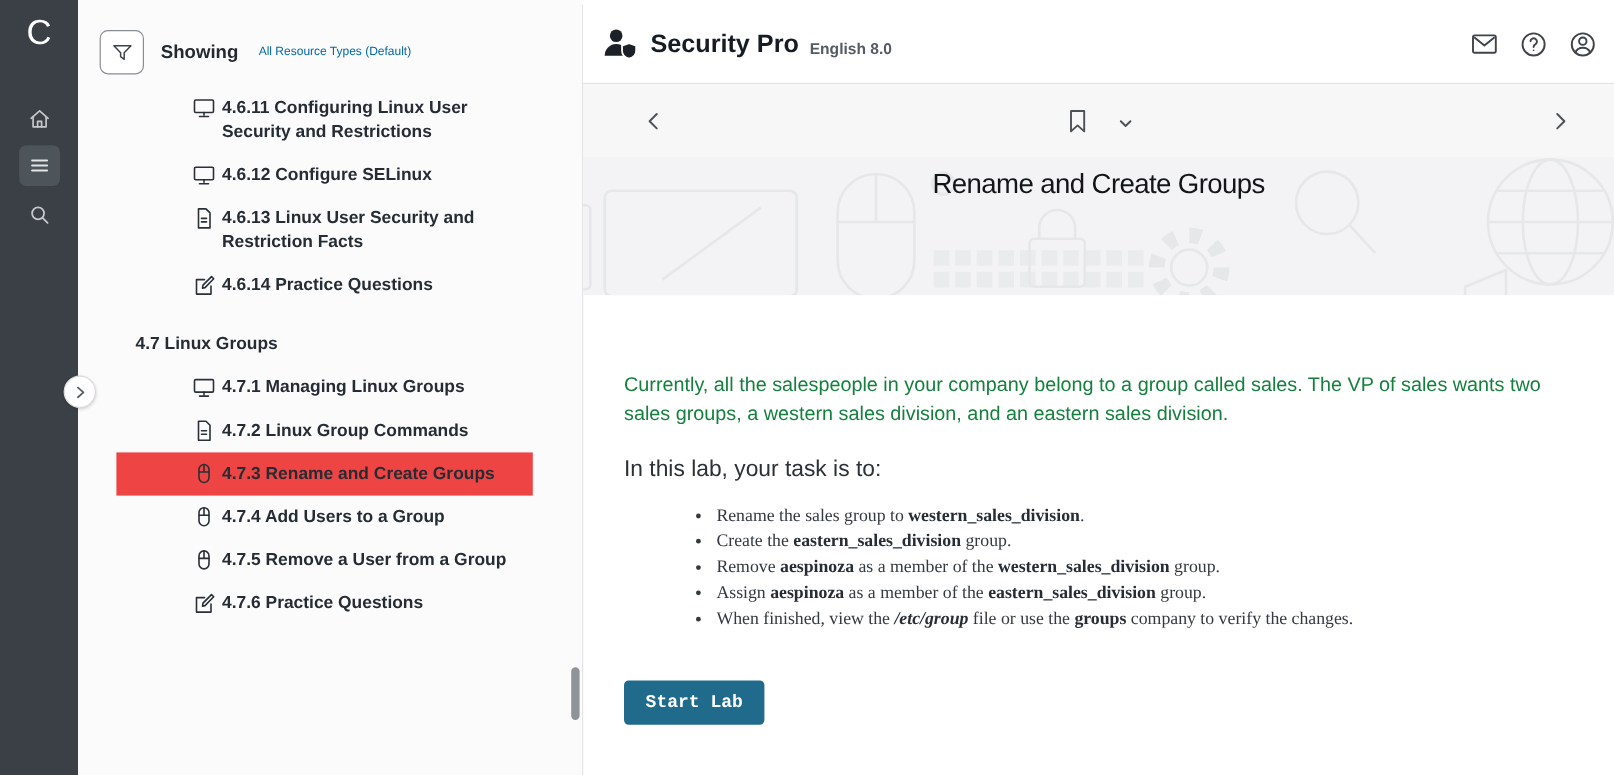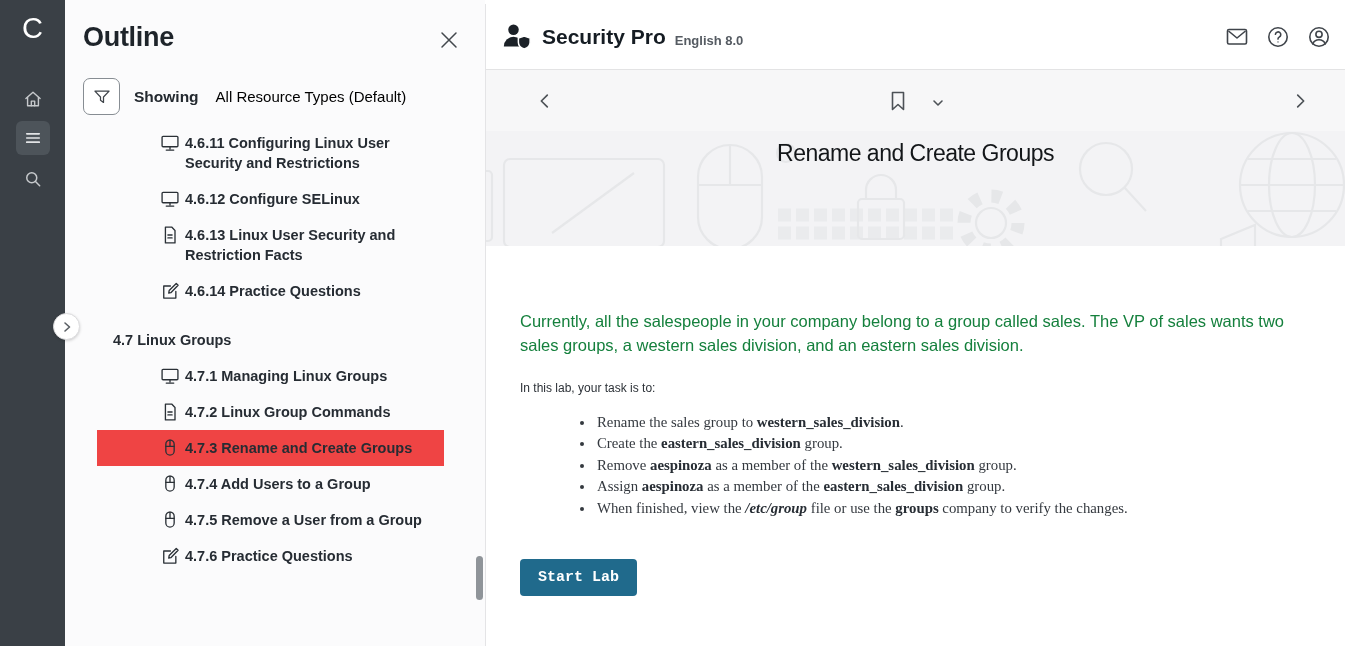--- a/index.html
+++ b/index.html
@@ -28,21 +28,21 @@
   .outline { position:absolute; left:65px; top:0; width:420px; height:100%; background:#fbfbfc; z-index:10; }
   .outline-header { position:relative; padding:22px 18px 0 18px; }
   .outline-title { font-size:27px; font-weight:800; color:#1e242a; letter-spacing:-.3px; }
   .outline-close { position:absolute; right:24px; top:28px; width:24px; height:24px; color:#43484d; cursor:pointer; }
   .outline-close svg { width:24px; height:24px; }
   .filter-row { display:flex; align-items:center; margin:25px 18px 0 18px; }
   .filter-btn { width:37px; height:37px; border:1px solid #878d93; border-radius:7px; background:#fff;
                 display:flex; align-items:center; justify-content:center; color:#3f444a; cursor:pointer; }
   .filter-btn svg { width:20px; height:20px; }
   .filter-label { margin-left:14px; font-size:15.5px; font-weight:700; color:#23292f; }
-  .filter-value { margin-left:17px; font-size:15px; color:#000000; cursor:pointer;text-align:center; }
+  .filter-value { margin-left:17px; font-size:10px; color:#0369a1; cursor:pointer;text-align:center; }
 
   .o-list { margin-top:10px; overflow:hidden; height:472px; }
   .o-row { display:flex; align-items:flex-start; margin:0 41px 0 32px; padding:8px 0 8px 63px; cursor:pointer; }
   .o-icon { flex:0 0 20px; width:20px; height:20px; color:#2a3036; margin-top:0px; }
   .o-icon svg { width:20px; height:20px; }
   .o-label { margin-left:5px; font-size:14.5px; font-weight:700; color:#262c33; line-height:20px; max-width:255px; }
   .o-section { padding-left:16px; margin-top:13px; }
   .o-section .o-label { margin-left:0; max-width:330px; }
   .o-selected { background:#ef4444; }
   .o-scrollthumb { position:absolute; right:2px; top:556px; width:7px; height:44px; background:#8f9499;
@@ -70,21 +70,21 @@
   .nav-caret { width:16px; height:16px; cursor:pointer; margin-top:4px; }
   .nav-caret svg { width:16px; height:16px; }
 
   .banner { height:115px; background:#f3f3f5; position:relative; overflow:hidden; }
   .banner-pattern { position:absolute; left:0; top:0; width:100%; height:115px; }
   .banner-title { position:relative; text-align:center; padding-top:9px; font-size:23px; font-weight:400;
                   color:#131619; letter-spacing:-.5px; }
 
   .content-body { padding:64px 52px 0 34px; }
   .p1 { font-size:16.5px; color:#15803d; line-height:1.44; max-width:792px; }
-  .p2 { margin-top:23px; font-size:12px; color:#2c3137; }
+  .p2 { margin-top:23px; font-size:19px; color:#2c3137; }
   .tasks { margin:17px 0 0 75px; font-size:14.8px; color:#34393f; line-height:21.5px; list-style:disc; }
   .tasks li { padding-left:2px;font-family:Liberation Serif, serif; }
   .tasks .seg-b { font-weight:700; color:#272d34; }
   .tasks .seg-i { font-style:italic; }
   .start-btn { margin-top:40px; display:inline-block; background:#206a8c; color:#fff; font-size:15px;
                font-weight:700; padding:10px 18px; border:none; border-radius:4px; cursor:pointer;
                font-family:Liberation Mono, monospace; }
 </style>
 </head>
 <body>
@@ -113,28 +113,20 @@
     </div>
   </div>
 
   <div class="expander">
     <svg viewBox="0 0 12 12" fill="none" stroke="currentColor" stroke-width="1.6" stroke-linecap="round" stroke-linejoin="round">
       <polyline points="4,2 8.5,6 4,10"></polyline>
     </svg>
   </div>
 
   <div class="outline">
-    <div class="outline-header">
-      <div class="outline-title">Outline</div>
-      <div class="outline-close">
-        <svg viewBox="0 0 24 24" fill="none" stroke="currentColor" stroke-width="1.5" stroke-linecap="round">
-          <path d="M5 5 L19 19 M19 5 L5 19"></path>
-        </svg>
-      </div>
-    </div>
     <div class="filter-row">
       <div class="filter-btn">
         <svg viewBox="0 0 24 24" fill="none" stroke="currentColor" stroke-width="1.5" stroke-linejoin="round">
           <path d="M3.5 5 h17 l-6.7 7 v6.5 l-3.6 -2.7 v-3.8 z"></path>
         </svg>
       </div>
       <div class="filter-label">Showing</div>
       <div class="filter-value">All Resource Types (Default)</div>
     </div>
     <div class="o-list" id="outline-list">

